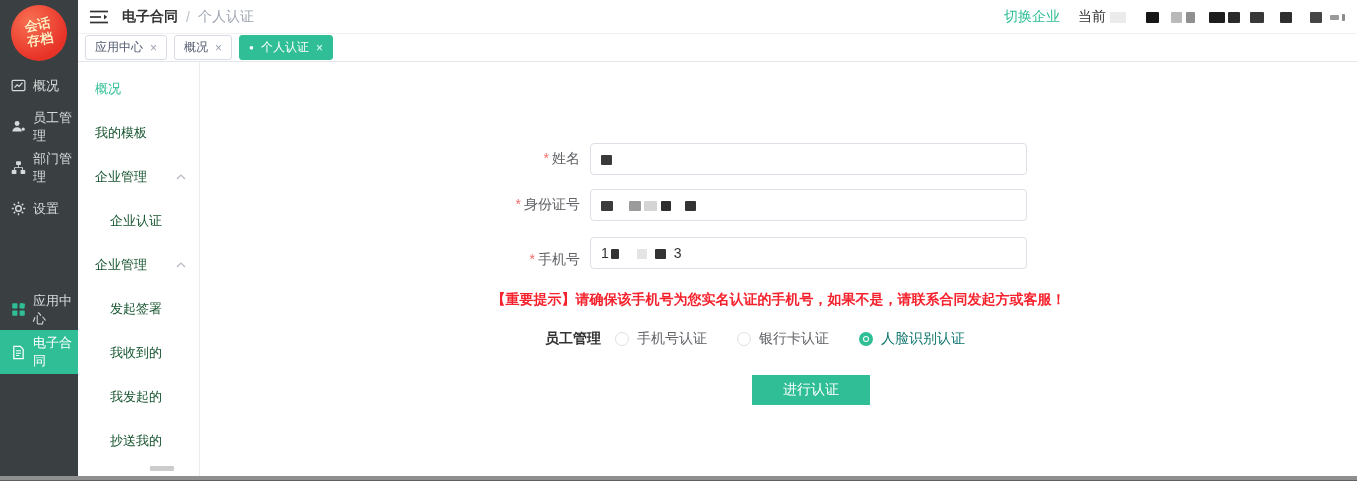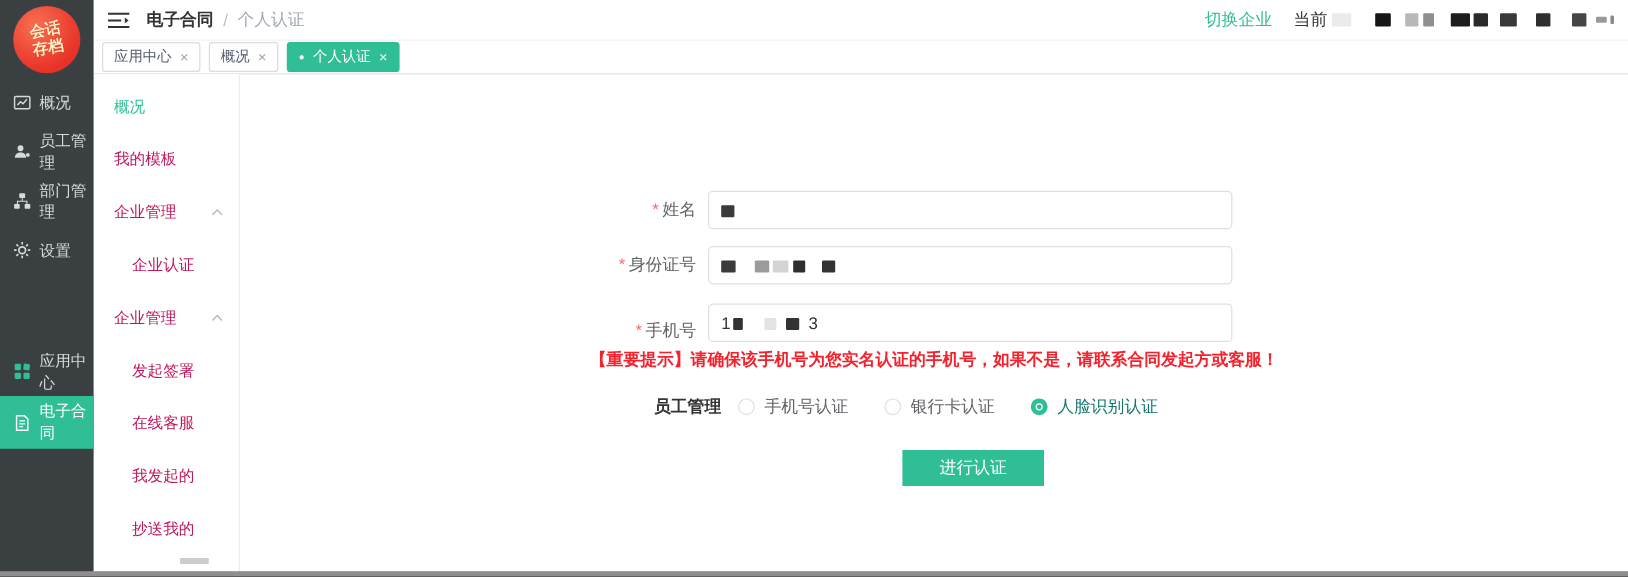--- a/index.html
+++ b/index.html
@@ -44,29 +44,29 @@
          color:#515a6e; background:#fff; border:1px solid #d8dce5; border-radius:3px; cursor:pointer; }
   .tab .close { color:#9aa1ad; font-size:12px; line-height:1; cursor:pointer; }
   .tab.active { background:#2fbe96; border-color:#2fbe96; color:#fff; }
   .tab.active .close { color:#e8fff7; }
   .tab .dot { font-size:8px; line-height:1; color:#fff; }
 
   
   .sidebar2 { position:absolute; left:78px; top:62px; width:122px; bottom:0; background:#fff;
               border-right:1px solid #ececec; padding-top:5px; z-index:1; }
   .s2-item { position:relative; height:44px; display:flex; align-items:center; padding-left:17px;
-             font-size:13px; color:#be185d; cursor:pointer; }
+             font-size:13px; color:#14532d; cursor:pointer; }
   .s2-item.child { padding-left:32px; }
   .s2-item.active { color:#2fbe96; }
   .s2-item .chev { position:absolute; right:13px; top:50%; margin-top:-3px; width:10px; height:6px; }
   .s2-cut { position:absolute; left:72px; bottom:4px; }
 
   
   .content { position:absolute; left:200px; top:62px; right:0; bottom:0; background:#fff; }
-  .form-row { position:absolute; left:0; display:flex; align-items:center;margin-top:16px; }
+  .form-row { position:absolute; left:0; display:flex; align-items:center; }
   .f-label { width:390px; text-align:right; font-size:14px; color:#606266; padding-right:10px; }
   .req { color:#f56c6c; margin-right:3px; font-size:14px; }
   .f-input { width:437px; height:32px; border:1px solid #dcdfe6; border-radius:4px; background:#fff;
              display:flex; align-items:center; padding-left:10px; font-size:14px; color:#333; cursor:text; }
   .f-input .blk { height:10px; }
   .warning { position:absolute; top:229px; left:0; width:100%; text-align:center;
              color:#f5222d; font-size:14px; font-weight:bold; }
   .auth-row { position:absolute; top:268px; left:345px; display:flex; align-items:center; font-size:14px; }
   .auth-label { color:#333; font-weight:600; margin-right:14px; }
   .radio-opt { display:flex; align-items:center; margin-right:30px; cursor:pointer; color:#606266; }
@@ -225,21 +225,21 @@
     <div class="s2-item">
       <span>企业管理</span>
       <svg class="chev" viewBox="0 0 10 6">
           <path d="M1 5l4-4 4 4" fill="none" stroke="#b4b9bf" stroke-width="1.2"></path>
         </svg>
     </div>
     <div class="s2-item child">
       <span>发起签署</span>
     </div>
     <div class="s2-item child">
-      <span>在线客服</span>
+      <span>我收到的</span>
     </div>
     <div class="s2-item child">
       <span>我发起的</span>
     </div>
     <div class="s2-item child">
       <span>抄送我的</span>
     </div>
     <span class="s2-cut"><span class="blk" style="width: 24px; background: rgb(204, 204, 204); margin-right: 0px; height: 5px;"></span></span>
   </div>
 

